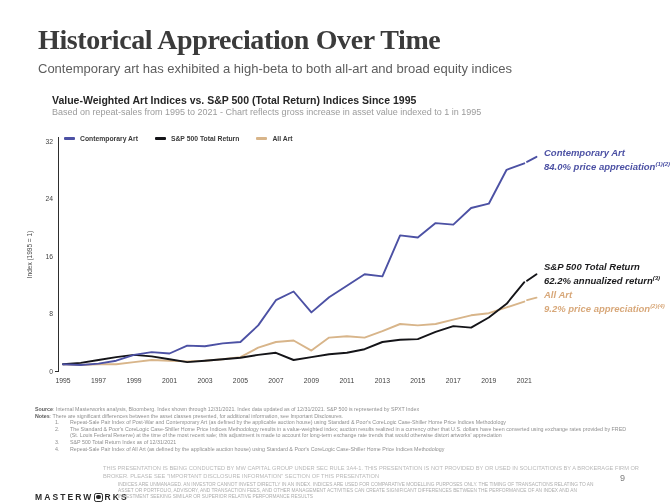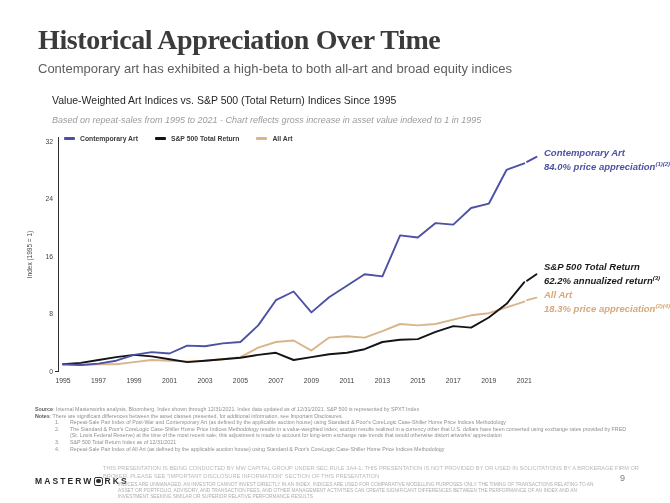--- a/index.html
+++ b/index.html
@@ -7,42 +7,42 @@
     position:relative;width:670px;height:503px;background:#ffffff;
     font-family:"Liberation Sans",sans-serif;overflow:hidden;margin:0 auto;
   }
   .abs{position:absolute;}
   .slide-title{
     left:38px;top:24px;
     font-family:"Liberation Serif",serif;font-weight:700;
     font-size:28px;letter-spacing:-0.4px;color:#3b3b3b;white-space:nowrap;
   }
   .slide-subtitle{left:38px;top:61px;font-size:13px;color:#5d5d5d;white-space:nowrap;}
-  .chart-title{left:52px;top:94px;font-size:10.5px;font-weight:400;color:#262626;white-space:nowrap;}
-  .chart-subtitle{left:52px;top:107px;font-size:9px;font-style:italic;color:#9b9b9b;white-space:nowrap;margin-top:8px;}
+  .chart-title{left:52px;top:94px;font-size:10.5px;font-weight:700;color:#262626;white-space:nowrap;}
+  .chart-subtitle{left:52px;top:107px;font-size:9px;color:#9b9b9b;white-space:nowrap;}
   .chart-svg{left:0;top:0;}
   .legend{left:64px;top:135px;display:flex;align-items:center;gap:17px;}
   .legend-item{display:flex;align-items:center;gap:5px;}
   .legend-dash{width:11px;height:2.6px;border-radius:1px;}
   .legend-label{font-size:6.8px;color:#3a3a3a;font-weight:600;white-space:nowrap;}
   .y-axis-title{
     left:-6px;top:251px;width:70px;text-align:center;
     transform:rotate(-90deg);font-size:6.5px;color:#4a4a4a;white-space:nowrap;
   }
   .tick{font-size:6.8px;color:#3f3f3f;}
   .y-tick{width:18px;text-align:right;}
   .x-tick{width:30px;text-align:center;}
   .annotation{font-size:9.5px;font-weight:700;font-style:italic;line-height:10.5px;white-space:nowrap;}
   .annotation sup{font-size:6px;font-style:italic;}
   .footnotes{left:35px;top:406px;width:625px;font-size:5.3px;line-height:6.6px;color:#8f8f8f;}
   .fn-label{font-weight:700;color:#5a5a5a;}
   .note-row{display:flex;margin-left:20px;}
   .note-num{width:15px;flex-shrink:0;}
   .note-txt{flex:1;max-width:565px;}
-  .logo{left:35px;top:476px;display:flex;align-items:center;
+  .logo{left:35px;top:492px;display:flex;align-items:center;
         font-size:8.5px;font-weight:700;letter-spacing:2.1px;color:#2a2a2a;white-space:nowrap;}
   .logo-o{display:inline-block;width:7px;height:7px;border:1.3px solid #2a2a2a;border-radius:2.2px;
           margin:0 1.5px 0 0.5px;position:relative;}
   .logo-o span{position:absolute;left:1.4px;top:1.4px;width:4.2px;height:4.2px;border-radius:50%;background:#2a2a2a;}
   .disclaimer-main{left:103px;top:465px;width:558px;font-size:5.7px;line-height:7.6px;color:#b9b9b9;}
   .disclaimer-small{left:118px;top:482px;width:485px;font-size:4.8px;line-height:5.8px;color:#adadad;}
   .page-number{left:620px;top:473px;font-size:9px;color:#7e7e7e;}
 </style>
 </head>
 <body>
@@ -108,21 +108,21 @@
   <div class="abs annotation" style="left: 544px; top: 148px; color: rgb(76, 81, 164);">
     <div>Contemporary Art</div>
     <div><span>84.0% price appreciation</span><sup>(1)(2)</sup></div>
   </div>
   <div class="abs annotation" style="left: 544px; top: 262px; color: rgb(28, 28, 30);">
     <div>S&amp;P 500 Total Return</div>
     <div><span>62.2% annualized return</span><sup>(3)</sup></div>
   </div>
   <div class="abs annotation" style="left: 544px; top: 290px; color: rgb(216, 168, 122);">
     <div>All Art</div>
-    <div><span>18.3% price appreciation</span><sup>(2)(4)</sup></div>
+    <div><span>9.2% price appreciation</span><sup>(2)(4)</sup></div>
   </div>
 
   <div class="abs footnotes">
     <div>
       <span class="fn-label">Source</span><span>: Internal Masterworks analysis, Bloomberg. Index shown through 12/31/2021. Index data updated as of 12/31/2021. S&amp;P 500 is represented by SPXT Index</span>
     </div>
     <div>
       <span class="fn-label">Notes</span><span>: There are significant differences between the asset classes presented, for additional information, see Important Disclosures.</span>
     </div>
     <div id="noteItems">

